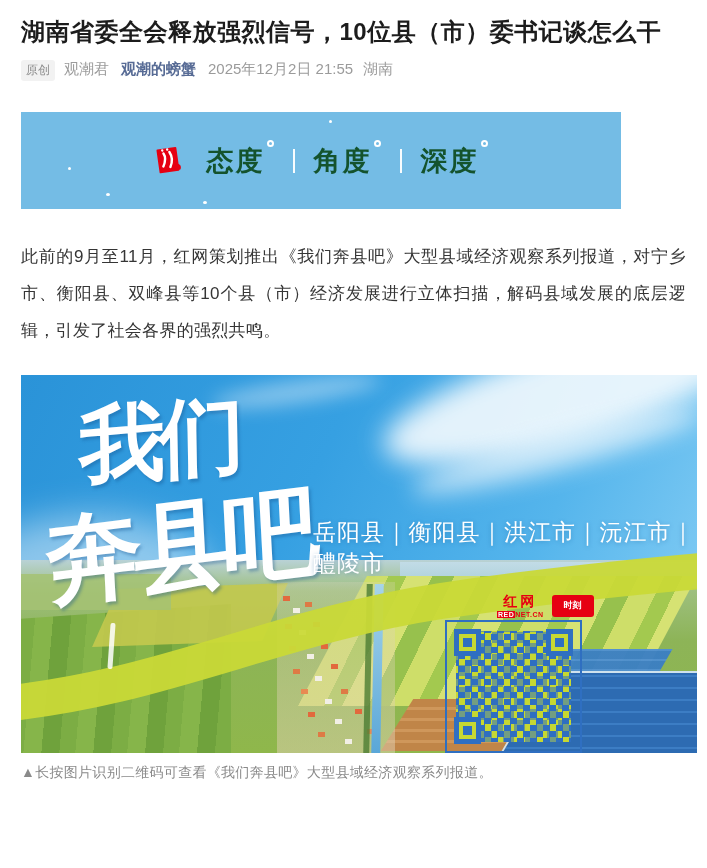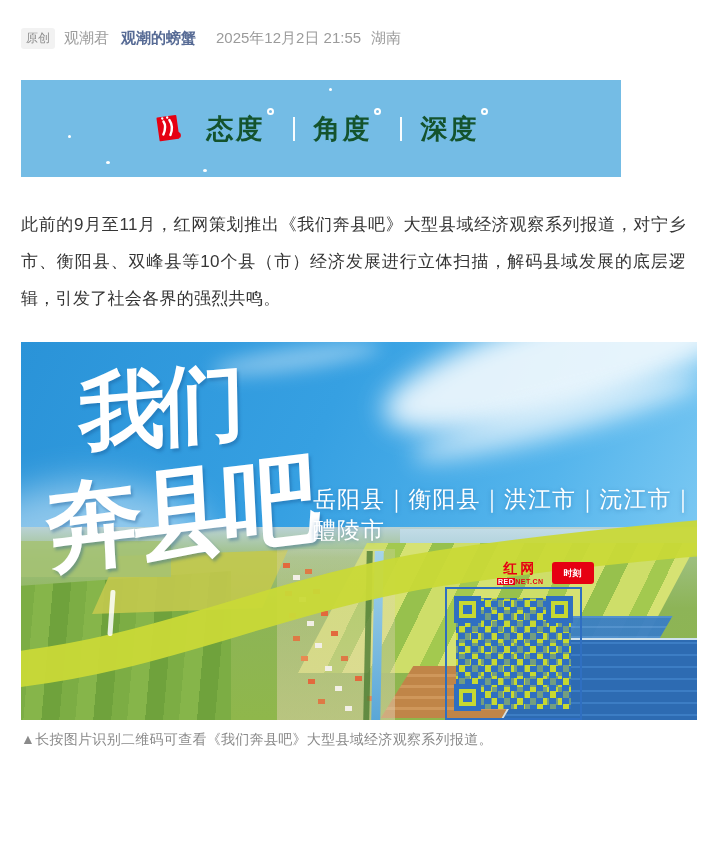--- a/index.html
+++ b/index.html
@@ -2,24 +2,24 @@
 <html><head>
 <meta charset="utf-8">
 <style>
   * { margin:0; padding:0; box-sizing:border-box; }
   html,body { background:#ffffff; }
   body { width:707px; height:868px; overflow:hidden; font-family:"Liberation Sans","DejaVu Sans",sans-serif; position:relative; }
   .page { padding:16px 21px 0 21px; }
 
   
   .title { font-size:24px; line-height:1.35; font-weight:bold; color:#1c1c1c; letter-spacing:.5px; }
-  .byline { margin-top:12px; display:flex; align-items:center; font-size:15px; color:#9b9b9b; }
+  .byline { margin-top:12px; display:flex; align-items:flex-start; font-size:15px; color:#9b9b9b; }
   .badge { font-size:12px; color:#8c8c8c; background:#f2f2f2; border-radius:3px; padding:2px 5px; margin-right:9px; }
   .author { margin-right:12px; }
-  .account { color:#576b95; font-weight:bold; margin-right:20px; cursor:pointer; }
+  .account { color:#576b95; font-weight:bold; margin-right:12px; cursor:pointer; }
   .time { margin-right:10px; }
 
   
   .banner { position:relative; margin-top:31px; width:600px; height:97px; background:#74bce5;
             display:flex; align-items:center; justify-content:center; overflow:hidden; }
   .banner .dot { position:absolute; background:#fff; border-radius:50%; }
   .crab-logo { margin-right:22px; transform:rotate(-4deg); }
   .slogan { display:flex; align-items:center; color:#14532d; }
   .slogan .word { font-size:27px; font-weight:bold; font-family:"Liberation Serif","DejaVu Serif",serif; letter-spacing:2px; position:relative; }
   .slogan .deg { display:inline-block; width:7px; height:7px; border:2px solid #fff; border-radius:50%; vertical-align:top; margin:-3px 0 0 2px; }
@@ -107,20 +107,21 @@
   .finder::after { content:""; position:absolute; left:4px; top:4px; width:9px; height:9px; background:#2f6fc1; }
   .f-tl { left:7px; top:7px; } .f-tr { right:7px; top:7px; } .f-bl { left:7px; bottom:7px; }
 
   .caption { margin-top:11px; font-size:14px; color:#8a8a8a; letter-spacing:.3px; }
 </style>
 </head>
 <body>
 
 <div class="page">
 
+  <h1 class="title">湖南省委全会释放强烈信号，10位县（市）委书记谈怎么干</h1>
 
   <div class="byline">
     <span class="badge">原创</span>
     <span class="author">观潮君</span>
     <span class="account">观潮的螃蟹</span>
     <span class="time">2025年12月2日 21:55</span>
     <span class="loc">湖南</span>
   </div>
 
   <div class="banner">

